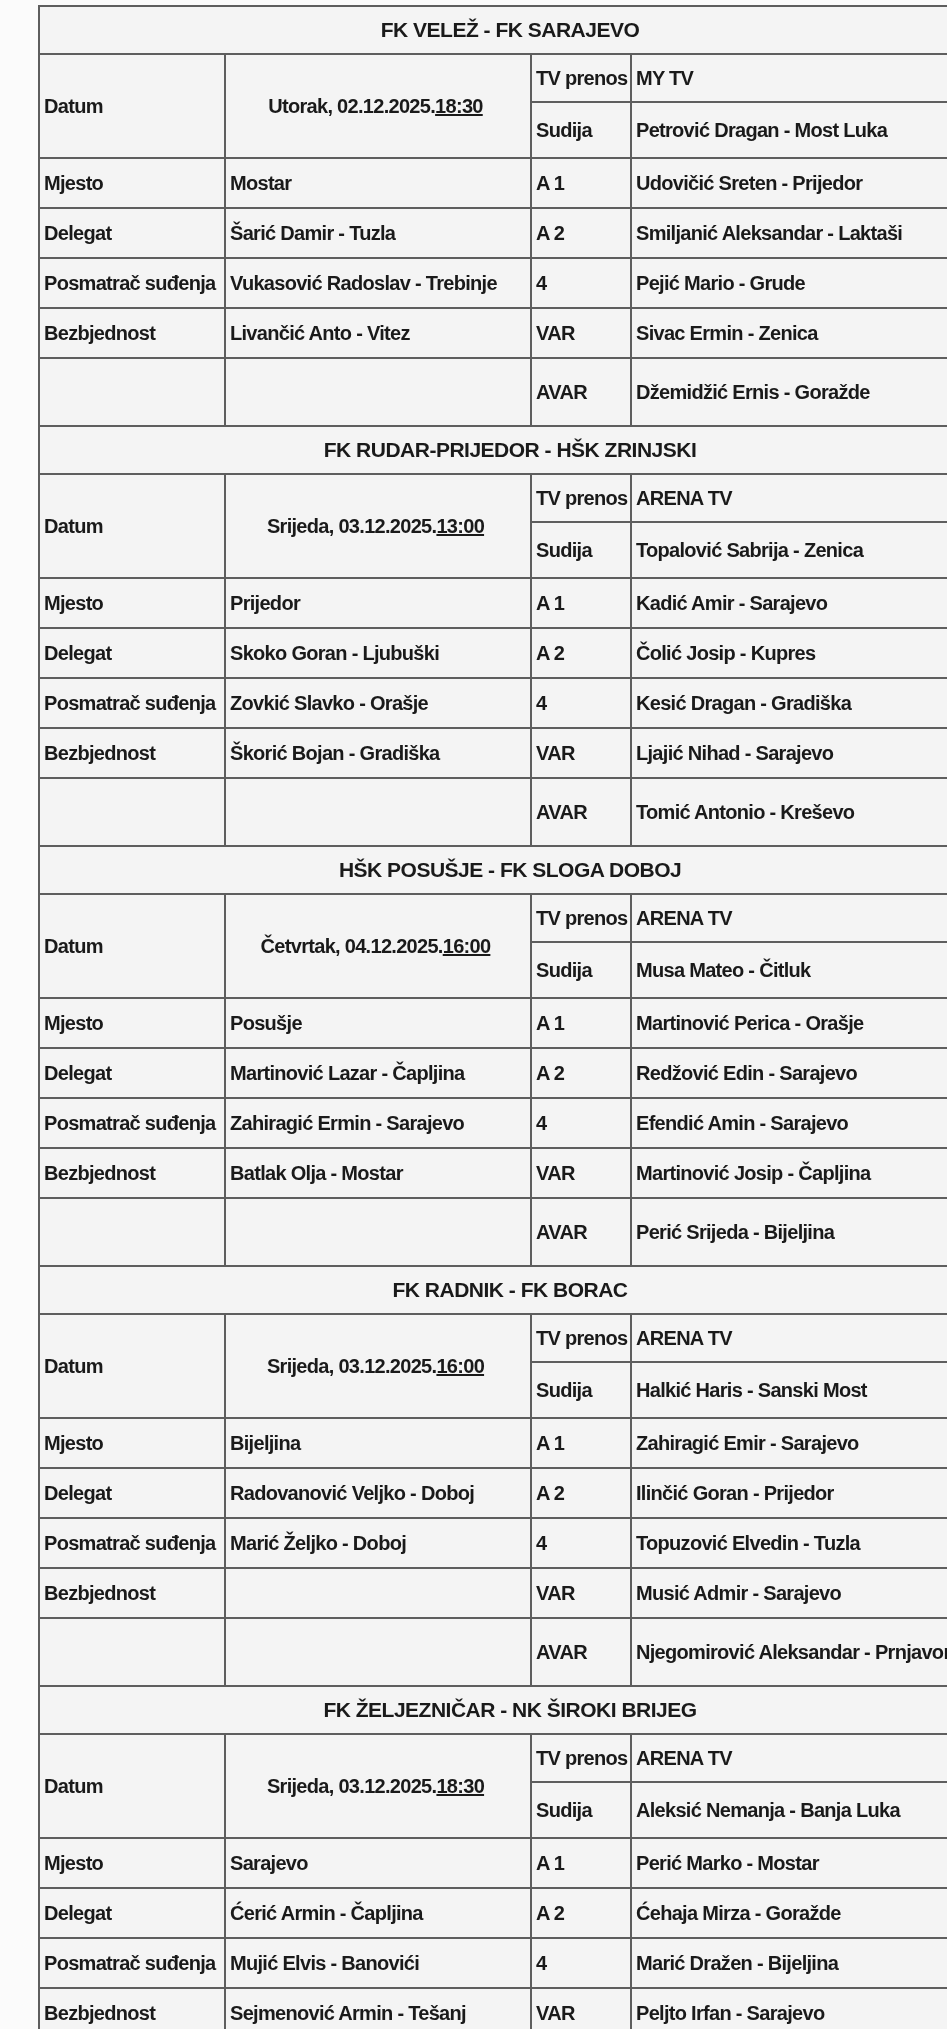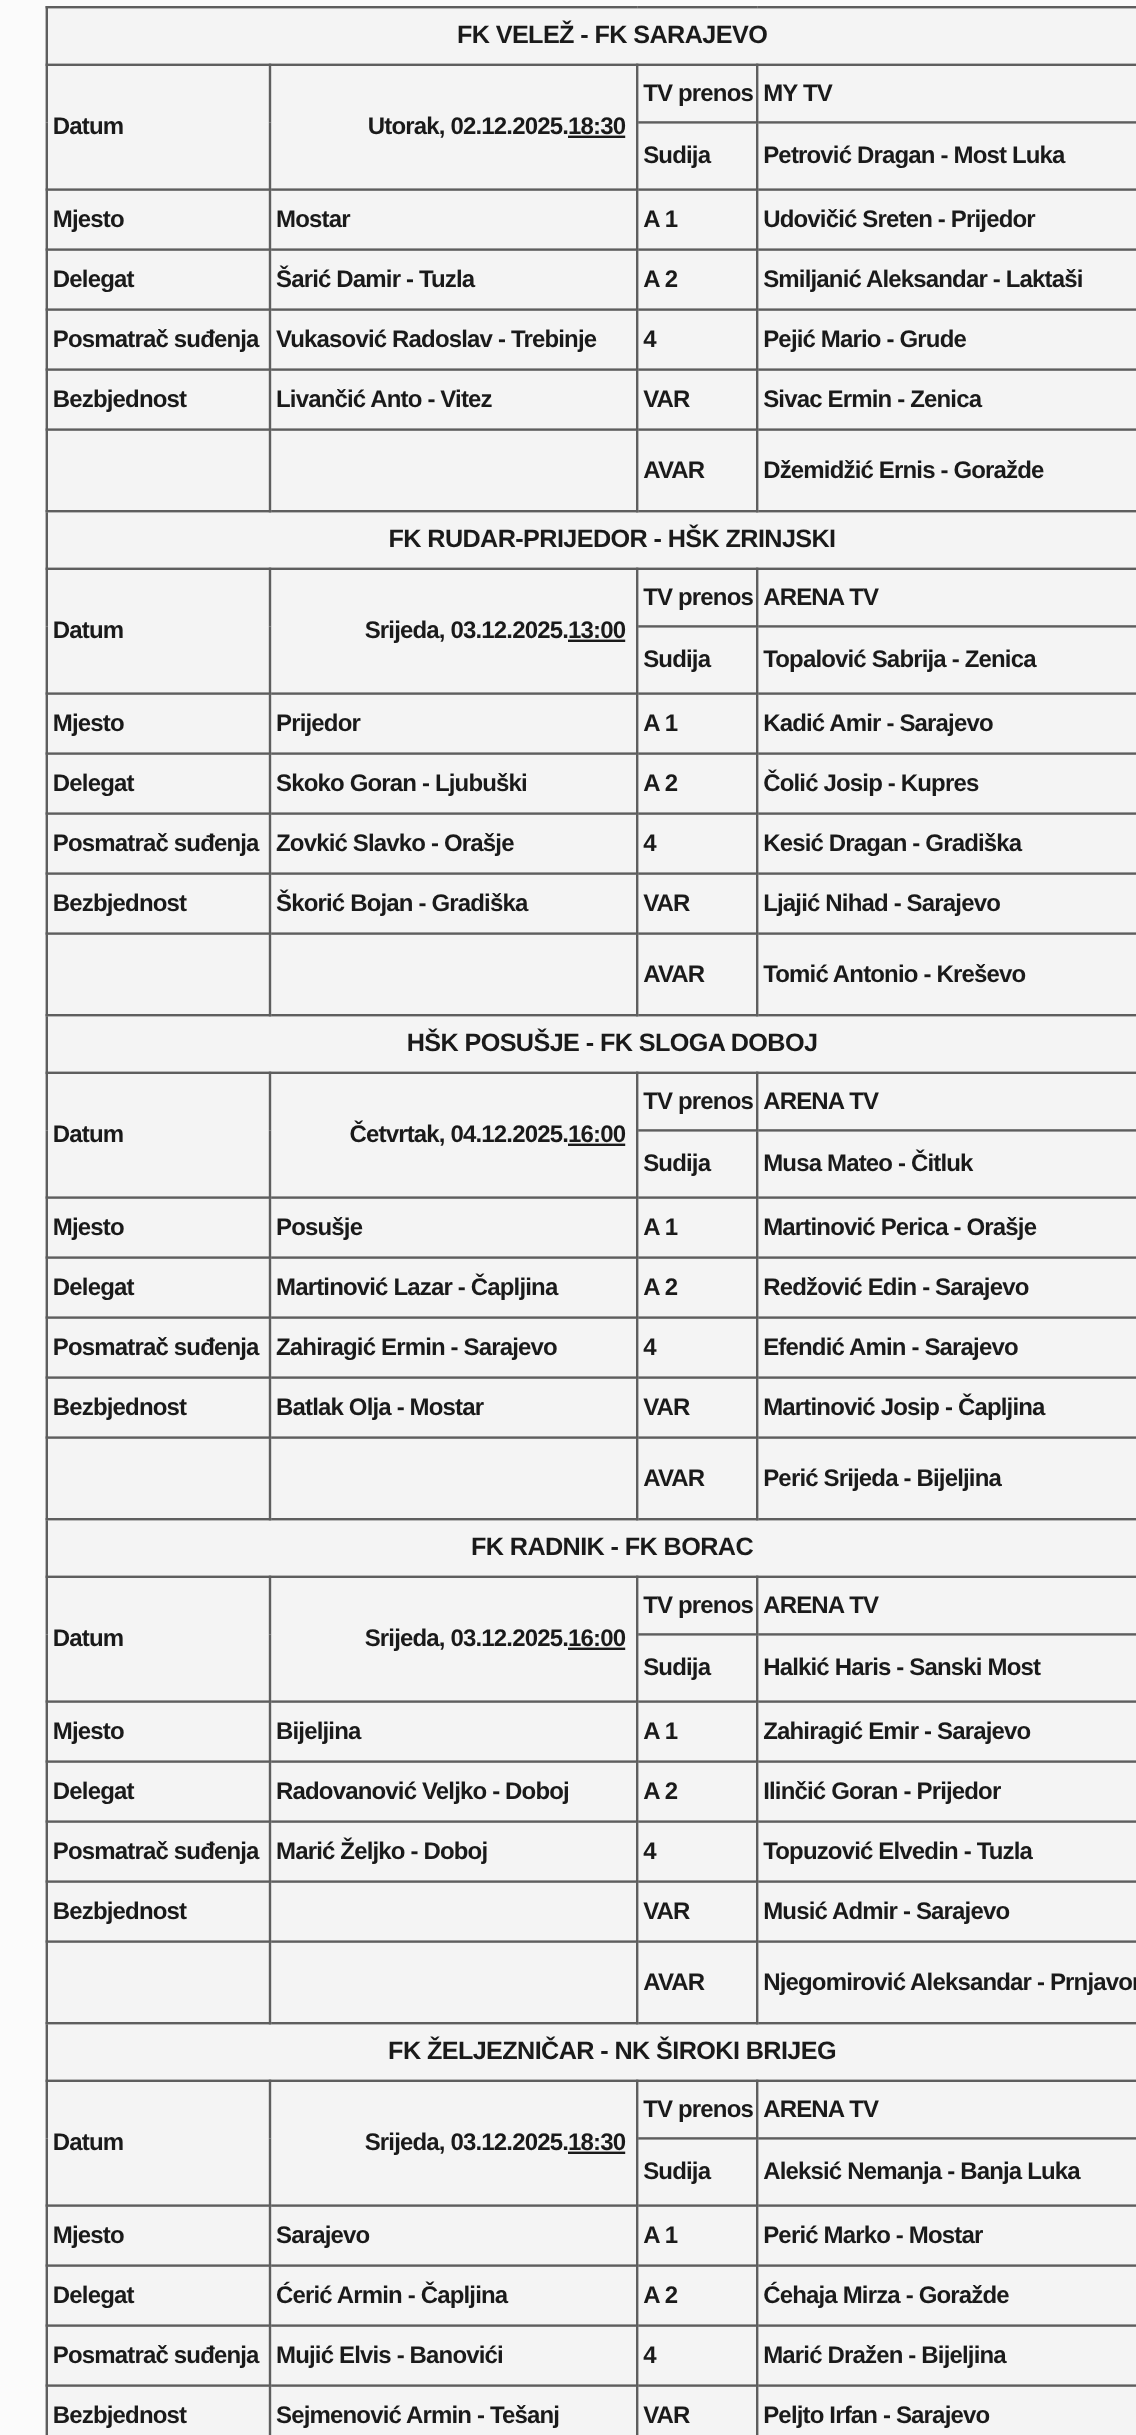--- a/index.html
+++ b/index.html
@@ -37,21 +37,21 @@
     font-size:21px;
     letter-spacing:-0.5px;
   }
   tr.r-title{height:48px;}
   tr.r-sub1{height:48px;}
   tr.r-sub2{height:56px;}
   tr.r-std{height:50px;}
   tr.r-avar{height:68px;}
   .datecell-inner{
     display:flex;
-    justify-content:flex-end;
+    justify-content:center;
     align-items:center;
   }
   .datecell-inner .time{padding-right:8px;text-decoration:underline;}
 </style>
 </head>
 <body>
 
 <div class="table-wrap">
 <table class="fixtures">
   <colgroup>

